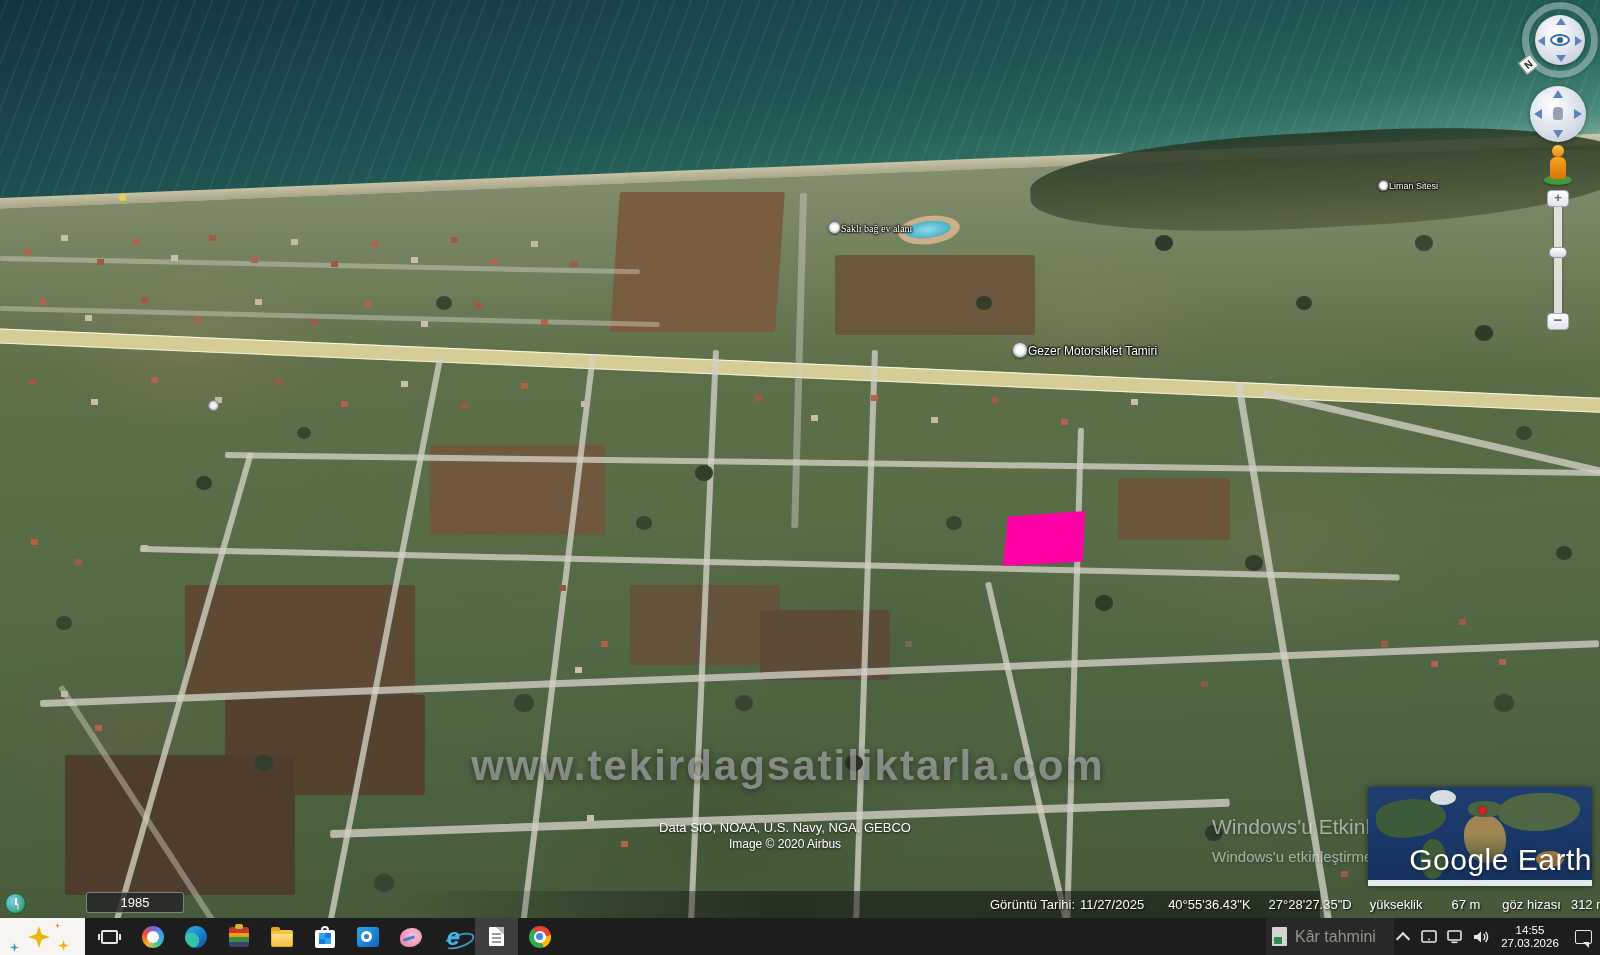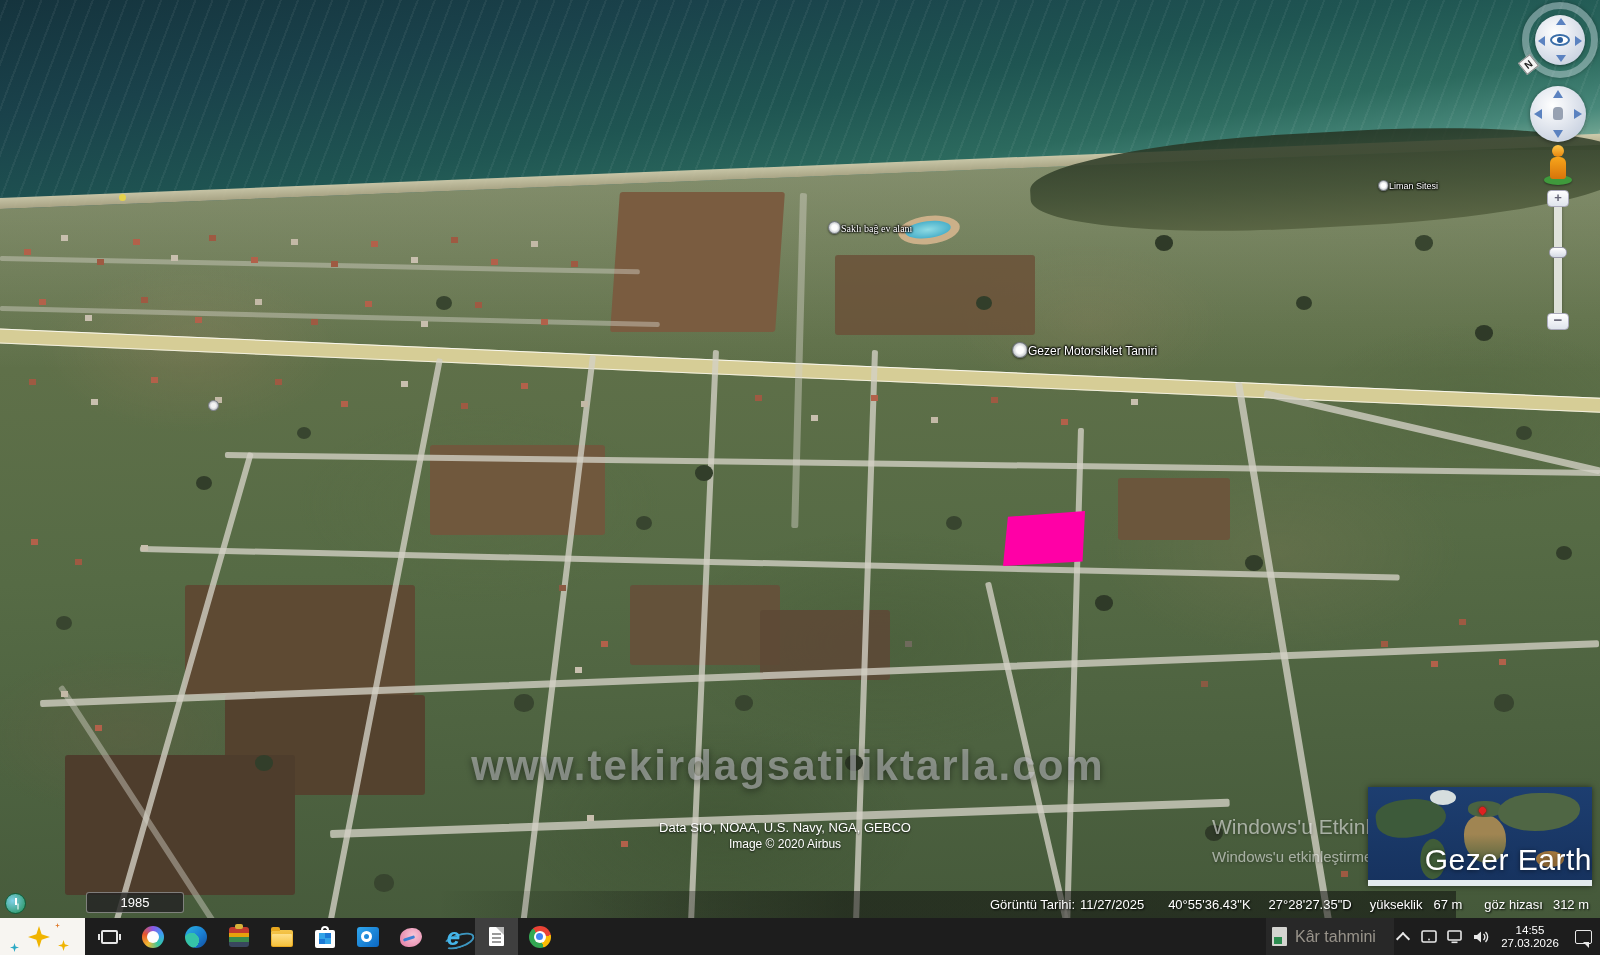--- a/index.html
+++ b/index.html
@@ -122,21 +122,21 @@
     font-size:13px;line-height:14px;color:#667;font-weight:bold;}
   .zs-handle{position:absolute;left:3px;top:57px;width:18px;height:11px;background:linear-gradient(#fff,#d4dae4);
     border:1px solid #99a;border-radius:5px;box-sizing:border-box;font-size:10px;line-height:8px;text-align:center;color:#667;}
   
   .hist-icon{position:absolute;left:5px;top:893px;width:21px;height:21px;border-radius:50%;
     background:radial-gradient(circle at 35% 35%,#7fd0e8,#1f8f53);border:1px solid #0d5e3a;box-sizing:border-box;}
   .hist-icon::after{content:"";position:absolute;left:9px;top:4px;width:2px;height:7px;background:#fff;box-shadow:2px 5px 0 -0.5px #fff;}
   .hist-year{position:absolute;left:86px;top:892px;width:98px;height:21px;background:rgba(35,35,35,.82);
     border:1px solid rgba(255,255,255,.4);border-radius:3px;box-sizing:border-box;
     color:#fff;font-size:13px;text-align:center;line-height:19px;}
-  .status{position:absolute;left:0;top:891px;width:1456px;height:27px;
+  .status{position:absolute;left:0;top:891px;width:1320px;height:27px;
     background:linear-gradient(to right,rgba(0,0,0,0) 30%,rgba(10,10,10,.5) 58%,rgba(10,10,10,.5));}
   .status-row{position:absolute;left:990px;top:6px;display:flex;align-items:center;color:#fff;font-size:13px;
     text-shadow:1px 1px 2px #000;white-space:nowrap;}
   .status-row span{display:inline-block;}
   
   .taskbar{position:absolute;left:0;top:918px;width:1600px;height:37px;background:#1d1d1d;}
   .search-tile{position:absolute;left:0;top:0;width:85px;height:37px;background:#f7f5f1;overflow:hidden;}
   .spark{position:absolute;background:#f0b400;
     clip-path:polygon(50% 0,62% 38%,100% 50%,62% 62%,50% 100%,38% 62%,0 50%,38% 38%);}
   .tb-btn{position:absolute;top:0;width:43px;height:37px;display:flex;align-items:center;justify-content:center;}
@@ -269,21 +269,21 @@
       <div class="blob" style="left:8px;top:12px;width:70px;height:38px;background:#3d5a3a;border-radius:40% 60% 50% 50%;transform:rotate(-8deg);"></div>
       <div class="blob" style="left:62px;top:3px;width:26px;height:15px;background:#d6dede;border-radius:50%;"></div>
       <div class="blob" style="left:52px;top:52px;width:26px;height:40px;background:#3f5c38;border-radius:40% 60% 40% 60%;transform:rotate(12deg);"></div>
       <div class="blob" style="left:96px;top:28px;width:42px;height:48px;background:linear-gradient(#a08552 40%,#57653f);border-radius:40% 50% 45% 55%;"></div>
       <div class="blob" style="left:100px;top:14px;width:34px;height:16px;background:#4a6342;border-radius:45%;"></div>
       <div class="blob" style="left:130px;top:6px;width:82px;height:38px;background:#4f6644;border-radius:50% 40% 55% 45%;"></div>
       <div class="blob" style="left:168px;top:64px;width:28px;height:16px;background:#a5793f;border-radius:50%;"></div>
       <div class="blob" style="left:0;bottom:0;width:100%;height:6px;background:#e3ebee;"></div>
       <div class="blob" style="left:111px;top:20px;width:7px;height:7px;background:#e02020;border-radius:50% 50% 50% 0;transform:rotate(-45deg);box-shadow:0 0 3px #900;"></div>
     </div>
-    <div class="ge-logo">Gezer Earth</div>
+    <div class="ge-logo">Google Earth</div>
 
     <div class="look">
       <div class="n-badge">N</div>
       <div class="look-disc">
         <div class="tri" style="left:21px;top:3px;border-left:5px solid transparent;border-right:5px solid transparent;border-bottom:7px solid #5b82c0;"></div>
         <div class="tri" style="left:21px;bottom:3px;border-left:5px solid transparent;border-right:5px solid transparent;border-top:7px solid #5b82c0;"></div>
         <div class="tri" style="left:3px;top:21px;border-top:5px solid transparent;border-bottom:5px solid transparent;border-right:7px solid #5b82c0;"></div>
         <div class="tri" style="right:3px;top:21px;border-top:5px solid transparent;border-bottom:5px solid transparent;border-left:7px solid #5b82c0;"></div>
         <div class="eye">
             <div class="pupil"></div>
@@ -312,21 +312,21 @@
     <div class="hist-icon"></div>
     <div class="hist-year">1985</div>
 
     <div class="status">
       <div class="status-row">
         <span>Görüntü Tarihi:</span>
         <span style="margin-left:5px;">11/27/2025</span>
         <span style="margin-left:24px;">40°55'36.43"K</span>
         <span style="margin-left:18px;">27°28'27.35"D</span>
         <span style="margin-left:18px;">yükseklik</span>
-        <span style="margin-left:11px;">67 m</span>
+        <span style="margin-left:29px;">67 m</span>
         <span style="margin-left:22px;">göz hizası</span>
         <span style="margin-left:10px;">312 m</span>
 
       </div>
     </div>
   </div>
 
   <div class="taskbar">
     <div class="search-tile">
       <div class="spark" style="left:28px;top:8px;width:22px;height:22px;"></div>

